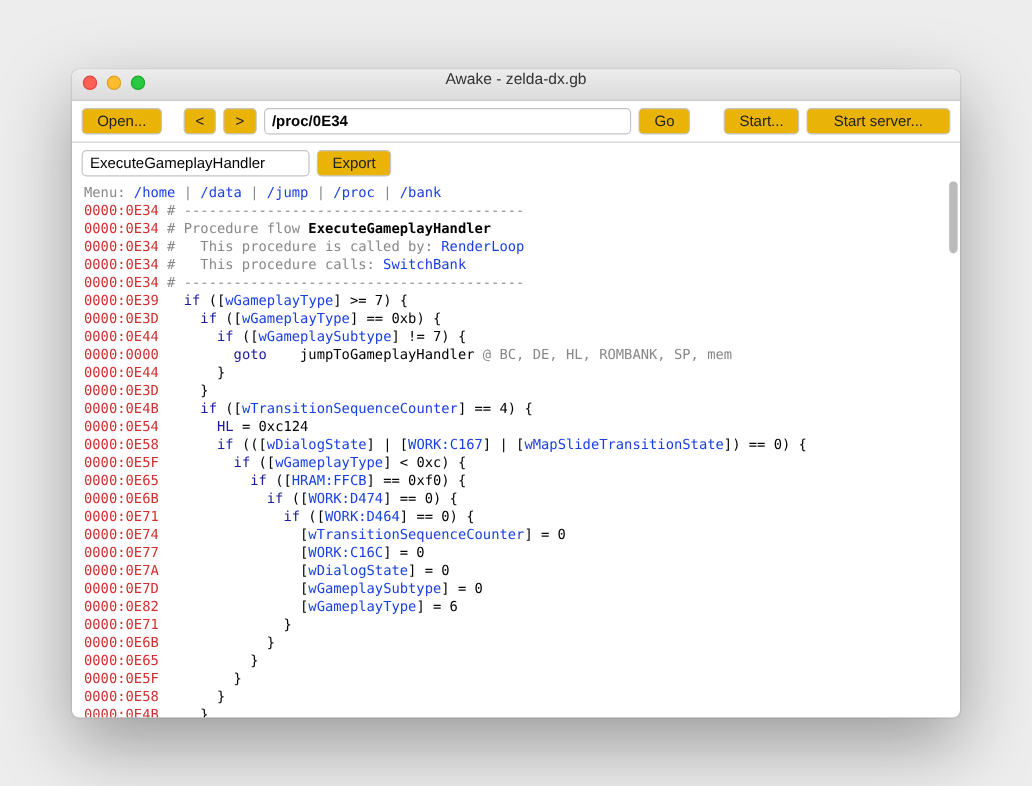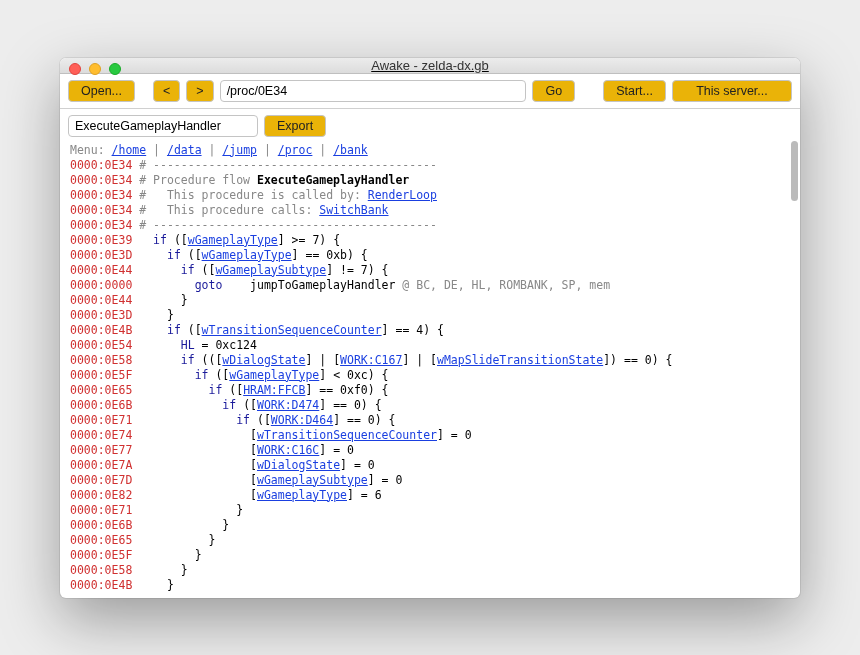--- a/index.html
+++ b/index.html
@@ -11,46 +11,45 @@
   }
   .window {
     width: 740px; height: 540px;
     background: #fff;
     border-radius: 6px;
     box-shadow: 0 22px 60px rgba(0,0,0,0.35), 0 0 0 1px rgba(0,0,0,0.08);
     display: flex; flex-direction: column;
     overflow: hidden;
   }
   .titlebar {
-    height: 16px;
+    height: 26px;
     background: linear-gradient(#ececec,#dcdcdc);
     border-bottom: 1px solid #bfbfbf;
-    display: flex; align-items: center;
+    display: flex; 
     position: relative;
-    text-decoration: underline;
   }
   .traffic { display:flex; gap:8px; position:absolute; left:9px; top:5px;}
   .tl { width:12px; height:12px; border-radius:50%; }
   .tl.red{background:#ff5f57;border:0.5px solid #e0443e;}
   .tl.yellow{background:#ffbd2e;border:0.5px solid #dea123;}
   .tl.green{background:#28c940;border:0.5px solid #1aab29;}
   .title { flex:1; text-align:center; font-size:13px; color:#333;}
   .toolbar {
     padding:6px 8px; display:flex; gap:6px; align-items:center;
     border-bottom:1px solid #d0d0d0;
   }
   .btn {
     height:22px; background:#eab308; border:1px solid #c4c4c4; border-radius:4px;
     font-size:12.5px; padding:0 12px; display:flex; align-items:center; justify-content:center;
     cursor:default; color:#222;
   }
   .btn.sm{padding:0 9px;}
   .pathbox {
     flex:1; min-width:0; height:22px; border:1px solid #c4c4c4; border-radius:4px;
-    background:#fff; font-size:12.5px; padding:0 6px; display:flex; align-items:center;
+    background:#fff; font-size:12.5px; padding:0 6px; display:flex; align-items:center;font-weight:bold;
   }
   .toolbar .spacer{width:16px;}
   .subbar {
     padding:6px 8px 4px 8px; display:flex; gap:6px; align-items:center;
   }
   .subbar .input{
     height:22px; border:1px solid #c4c4c4; border-radius:4px; background:#fff;
     font-size:12.5px; padding:0 6px; width:190px; display:flex; align-items:center;
   }
   .content-wrap{flex:1; position:relative; overflow:hidden;}
@@ -61,21 +60,21 @@
     padding:2px 10px 10px 10px;
     white-space:pre;
     color:#000;
     overflow:hidden;
   }
   .menu{color:#888;}
   .addr{color:#d03030;}
   .cmt{color:#888;}
   .pname{color:#000; font-weight:600;}
   .kw{color:#1a1a9a;}
-  .link{color:#1a3fe0; text-decoration:underline; cursor:pointer;}
+  .link{color:#1a3fe0; cursor:pointer;}
 </style>
 </head>
 <body>
 
 <div class="window">
   <div class="titlebar">
     <div class="traffic">
       <div class="tl red"></div>
       <div class="tl yellow"></div>
       <div class="tl green"></div>
@@ -85,21 +84,21 @@
 
   <div class="toolbar">
     <div class="btn">Open...</div>
     <div style="width:6px"></div>
     <div class="btn sm">&lt;</div>
     <div class="btn sm">&gt;</div>
     <div class="pathbox">/proc/0E34</div>
     <div class="btn">Go</div>
     <div class="spacer"></div>
     <div class="btn">Start...</div>
-    <div class="btn" style="min-width:120px">This server...</div>
+    <div class="btn" style="min-width:120px">Start server...</div>
   </div>
 
   <div class="subbar">
     <div class="input">ExecuteGameplayHandler</div>
     <div class="btn">Export</div>
   </div>
 
   <div class="content-wrap">
     <div class="scrollthumb"></div>
     <div class="code" id="code"><div><span class="menu">Menu: </span><span class="link">/home</span><span class="menu"> | </span><span class="link">/data</span><span class="menu"> | </span><span class="link">/jump</span><span class="menu"> | </span><span class="link">/proc</span><span class="menu"> | </span><span class="link">/bank</span></div><div><span class="addr">0000:0E34 </span><span class="cmt"># -----------------------------------------</span></div><div><span class="addr">0000:0E34 </span><span class="cmt"># Procedure flow </span><span class="pname">ExecuteGameplayHandler</span></div><div><span class="addr">0000:0E34 </span><span class="cmt">#   This procedure is called by: </span><span class="link">RenderLoop</span></div><div><span class="addr">0000:0E34 </span><span class="cmt">#   This procedure calls: </span><span class="link">SwitchBank</span></div><div><span class="addr">0000:0E34 </span><span class="cmt"># -----------------------------------------</span></div><div><span class="addr">0000:0E39 </span><span>  </span><span class="kw">if</span><span> ([</span><span class="link">wGameplayType</span><span>] &gt;= 7) {</span></div><div><span class="addr">0000:0E3D </span><span>    </span><span class="kw">if</span><span> ([</span><span class="link">wGameplayType</span><span>] == 0xb) {</span></div><div><span class="addr">0000:0E44 </span><span>      </span><span class="kw">if</span><span> ([</span><span class="link">wGameplaySubtype</span><span>] != 7) {</span></div><div><span class="addr">0000:0000 </span><span>        </span><span class="kw">goto</span><span>    jumpToGameplayHandler </span><span class="cmt">@ BC, DE, HL, ROMBANK, SP, mem</span></div><div><span class="addr">0000:0E44 </span><span>      </span><span>}</span></div><div><span class="addr">0000:0E3D </span><span>    </span><span>}</span></div><div><span class="addr">0000:0E4B </span><span>    </span><span class="kw">if</span><span> ([</span><span class="link">wTransitionSequenceCounter</span><span>] == 4) {</span></div><div><span class="addr">0000:0E54 </span><span>      </span><span class="kw">HL </span><span>= 0xc124</span></div><div><span class="addr">0000:0E58 </span><span>      </span><span class="kw">if</span><span> (([</span><span class="link">wDialogState</span><span>] | [</span><span class="link">WORK:C167</span><span>] | [</span><span class="link">wMapSlideTransitionState</span><span>]) == 0) {</span></div><div><span class="addr">0000:0E5F </span><span>        </span><span class="kw">if</span><span> ([</span><span class="link">wGameplayType</span><span>] &lt; 0xc) {</span></div><div><span class="addr">0000:0E65 </span><span>          </span><span class="kw">if</span><span> ([</span><span class="link">HRAM:FFCB</span><span>] == 0xf0) {</span></div><div><span class="addr">0000:0E6B </span><span>            </span><span class="kw">if</span><span> ([</span><span class="link">WORK:D474</span><span>] == 0) {</span></div><div><span class="addr">0000:0E71 </span><span>              </span><span class="kw">if</span><span> ([</span><span class="link">WORK:D464</span><span>] == 0) {</span></div><div><span class="addr">0000:0E74 </span><span>                </span><span>[</span><span class="link">wTransitionSequenceCounter</span><span>] = 0</span></div><div><span class="addr">0000:0E77 </span><span>                </span><span>[</span><span class="link">WORK:C16C</span><span>] = 0</span></div><div><span class="addr">0000:0E7A </span><span>                </span><span>[</span><span class="link">wDialogState</span><span>] = 0</span></div><div><span class="addr">0000:0E7D </span><span>                </span><span>[</span><span class="link">wGameplaySubtype</span><span>] = 0</span></div><div><span class="addr">0000:0E82 </span><span>                </span><span>[</span><span class="link">wGameplayType</span><span>] = 6</span></div><div><span class="addr">0000:0E71 </span><span>              </span><span>}</span></div><div><span class="addr">0000:0E6B </span><span>            </span><span>}</span></div><div><span class="addr">0000:0E65 </span><span>          </span><span>}</span></div><div><span class="addr">0000:0E5F </span><span>        </span><span>}</span></div><div><span class="addr">0000:0E58 </span><span>      </span><span>}</span></div><div><span class="addr">0000:0E4B </span><span>    </span><span>}</span></div></div>

